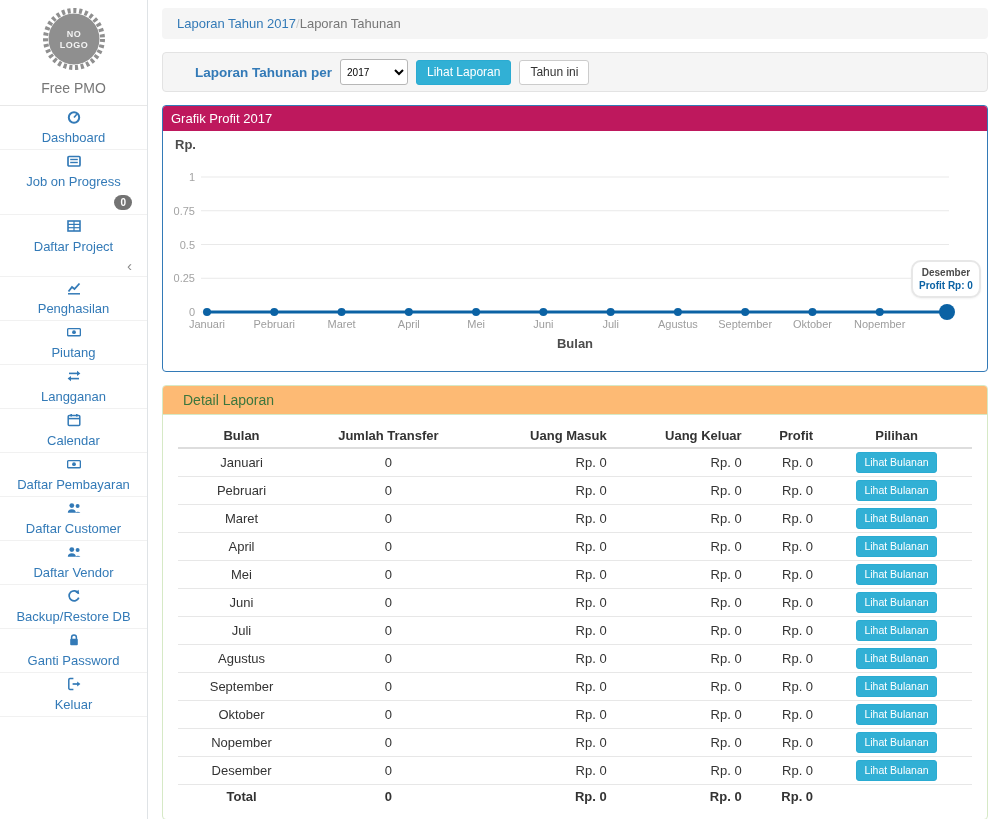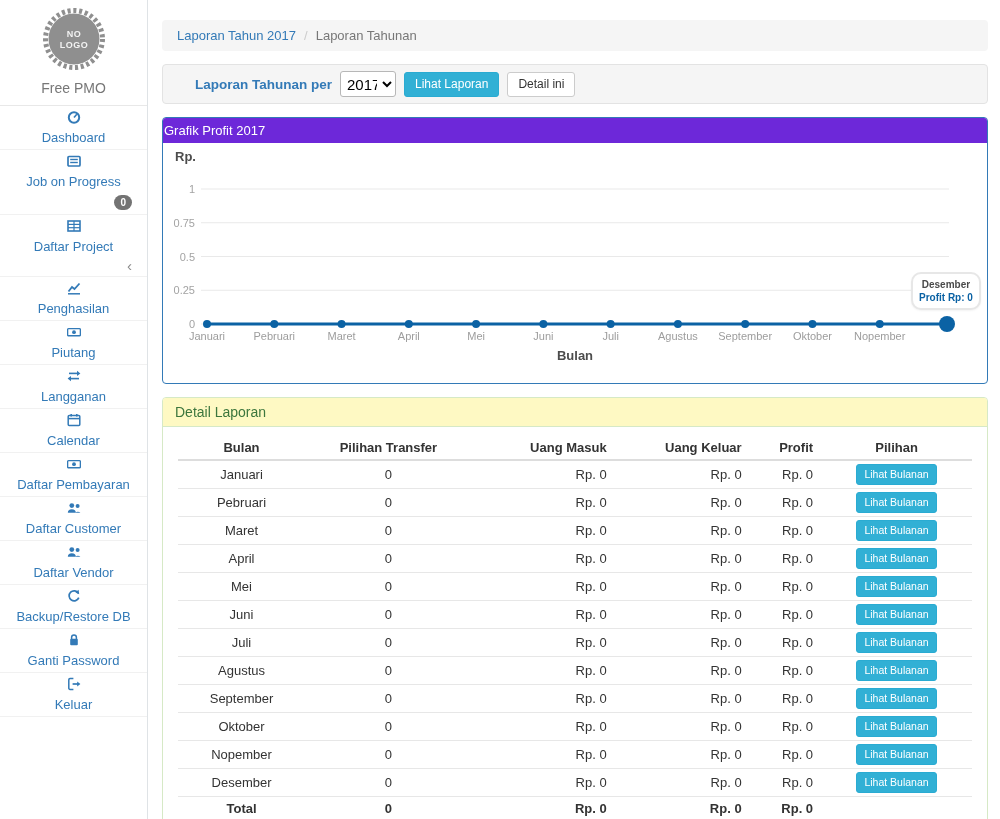--- a/index.html
+++ b/index.html
@@ -19,37 +19,37 @@
   .s-icon { width:14px; height:14px; display:inline-flex; }
   .s-icon svg { display:block; }
   .s-label { white-space:nowrap; }
   .badge { margin-left:auto; background:#737373; color:#fff; border-radius:9px; font-size:10px; font-weight:bold; padding:2px 6px; line-height:11px; }
   .chev { margin-left:auto; color:#8a8a8a; font-size:15px; line-height:12px; }
 
   
   .content { flex:1; display:flex; flex-direction:column; overflow:hidden; }
   .inner { padding:8px 12px 0 14px; }
 
-  .breadcrumb { background:#f5f5f5; border-radius:4px; padding:8px 15px; margin:12px 0 13px; list-style:none; display:flex; gap:8px; }
+  .breadcrumb { background:#f5f5f5; border-radius:4px; padding:8px 15px; margin:0 0 13px; list-style:none; display:flex; }
   .breadcrumb a { color:#337ab7; text-decoration:none; cursor:pointer; }
   .breadcrumb .sep { color:#ccc; }
   .breadcrumb .active { color:#777; }
 
   .well { background:#f5f5f5; border:1px solid #e3e3e3; border-radius:4px; padding:6px 32px; margin-bottom:13px; display:flex; align-items:center; gap:8px; }
   .toolbar-label { color:#337ab7; font-weight:bold; font-size:13.5px; }
-  select.year { height:26px; width:56px; border:1px solid #b7b7b7; border-radius:3px; background:#fff; font-size:15px; padding:2px 2px; font-family:inherit; }
+  select.year { height:26px; width:68px; border:1px solid #b7b7b7; border-radius:3px; background:#fff; font-size:10px; padding:2px 2px; font-family:inherit; }
   .btn { padding:4px 10px; font-size:12px; border-radius:3px; border:1px solid transparent; cursor:pointer; font-family:inherit; line-height:15px; }
   .btn-info { background:#31b0d5; border-color:#2aabd2; color:#fff; }
   .btn-default { background:#fff; border-color:#ccc; color:#333; }
 
   .panel { border-radius:4px; margin-bottom:13px; background:#fff; }
   .panel-primary { border:1px solid #337ab7; }
-  .panel-primary > .panel-heading { background:#6d28d9; color:#fff; padding:5px 1px; font-size:13px; border-radius:3px 3px 0 0; }
+  .panel-primary > .panel-heading { background:#be185d; color:#fff; padding:5px 8px; font-size:13px; border-radius:3px 3px 0 0; }
   .panel-success { border:1px solid #d6e9c6; }
-  .panel-success > .panel-heading { background:#fef9c3; color:#3c763d; padding:6px 12px; font-size:14px; border-bottom:1px solid #d6e9c6; border-radius:3px 3px 0 0; }
+  .panel-success > .panel-heading { background:#fdba74; color:#3c763d; padding:6px 20px; font-size:14px; border-bottom:1px solid #d6e9c6; border-radius:3px 3px 0 0; }
 
   .chart-body { position:relative; height:240px; }
   .chart-body svg { display:block; }
   .morris-tooltip { position:absolute; left:748px; top:129px; background:#fff; border:2px solid #e7e7e7; border-radius:10px; padding:4px 6px; text-align:center; font-size:10px; line-height:13px; box-shadow:0 1px 2px rgba(0,0,0,.05); }
   .tt-title { font-weight:bold; color:#4a4a4a; }
   .tt-value { color:#0b62a4; font-weight:bold; }
 
   .detail-body { padding:9px 15px 10px; }
   table { width:100%; border-collapse:collapse; font-size:13px; }
   th { font-weight:bold; padding:4px 8px; border-bottom:2px solid #ddd; }
@@ -217,21 +217,21 @@
         <li class="sep">/</li>
         <li class="active">Laporan Tahunan</li>
       </ol>
 
       <div class="well">
         <span class="toolbar-label">Laporan Tahunan per</span>
         <select class="year">
           <option>2017</option>
         </select>
         <button class="btn btn-info">Lihat Laporan</button>
-        <button class="btn btn-default">Detail ini</button>
+        <button class="btn btn-default">Tahun ini</button>
       </div>
 
       <div class="panel panel-primary">
         <div class="panel-heading">Grafik Profit 2017</div>
         <div class="panel-body chart-body">
           <svg id="profit-chart" width="824" height="240">
               <line x1="38" y1="181" x2="786" y2="181" stroke="#e9e9e9" stroke-width="1"></line>
               <text x="32" y="185" text-anchor="end" fill="#a3a3a3" font-size="11">0</text>
               <line x1="38" y1="147.25" x2="786" y2="147.25" stroke="#e9e9e9" stroke-width="1"></line>
               <text x="32" y="151.25" text-anchor="end" fill="#a3a3a3" font-size="11">0.25</text>
@@ -275,21 +275,21 @@
         </div>
       </div>
 
       <div class="panel panel-success">
         <div class="panel-heading">Detail Laporan</div>
         <div class="detail-body">
           <table>
             <thead>
                 <tr id="detail-thead-row">
                   <th class="al-c" style="width: 16%;">Bulan</th>
-                  <th class="al-c" style="width: 21%;">Pilihan Transfer</th>
+                  <th class="al-c" style="width: 21%;">Jumlah Transfer</th>
                   <th class="al-r" style="width: 18%;">Uang Masuk</th>
                   <th class="al-r" style="width: 17%;">Uang Keluar</th>
                   <th class="al-r" style="width: 9%;">Profit</th>
                   <th class="al-c" style="width: 19%;">Pilihan</th>
                 </tr>
               </thead>
             <tbody id="detail-tbody">
                 <tr>
                   <td class="al-c">Januari</td>
                   <td class="al-c">0</td>

